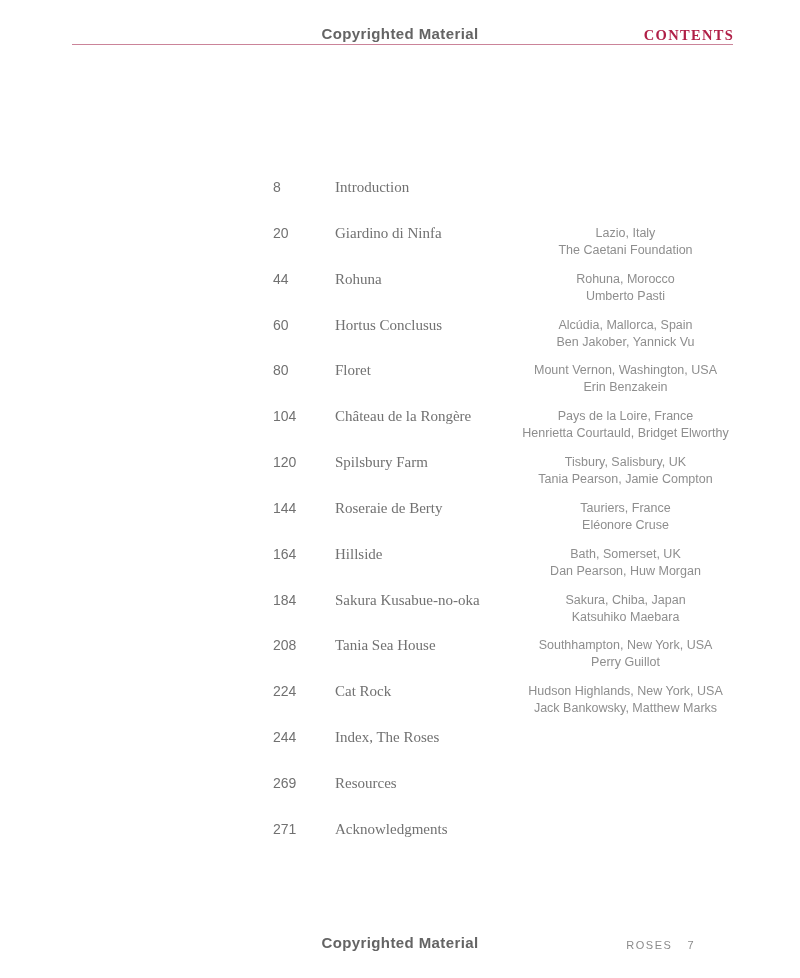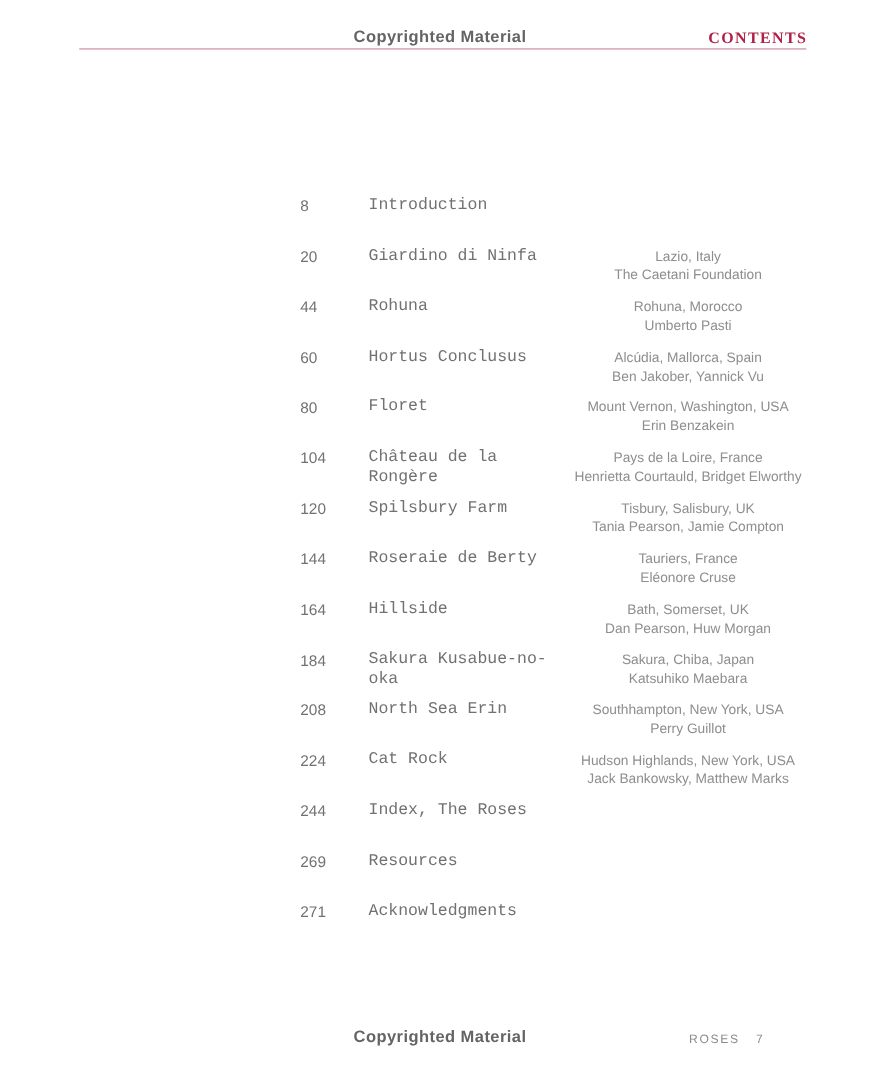--- a/index.html
+++ b/index.html
@@ -66,21 +66,21 @@
   .toc-page {
     width: 62px;
     flex: 0 0 62px;
     font-size: 14px;
     line-height: 18px;
     color: #717171;
   }
   .toc-title {
     width: 173px;
     flex: 0 0 173px;
-    font-family: Liberation Mono, monospace;
+    font-family: Liberation Serif, serif;
     font-size: 15px;
     line-height: 18px;
     color: #717171;
   }
   .toc-detail {
     flex: 1 1 auto;
     font-size: 12.5px;
     line-height: 17px;
     color: #8e8e8e;
     padding-top: 1px;
@@ -207,21 +207,21 @@
     <span class="toc-page">184</span>
     <span class="toc-title">Sakura Kusabue-no-oka</span>
     <span class="toc-detail">
       <span>Sakura, Chiba, Japan</span>
       <span>Katsuhiko Maebara</span>
     </span>
   </div>
 
   <div class="toc-row">
     <span class="toc-page">208</span>
-    <span class="toc-title">North Sea Erin</span>
+    <span class="toc-title">Tania Sea House</span>
     <span class="toc-detail">
       <span>Southhampton, New York, USA</span>
       <span>Perry Guillot</span>
     </span>
   </div>
 
   <div class="toc-row">
     <span class="toc-page">224</span>
     <span class="toc-title">Cat Rock</span>
     <span class="toc-detail">

